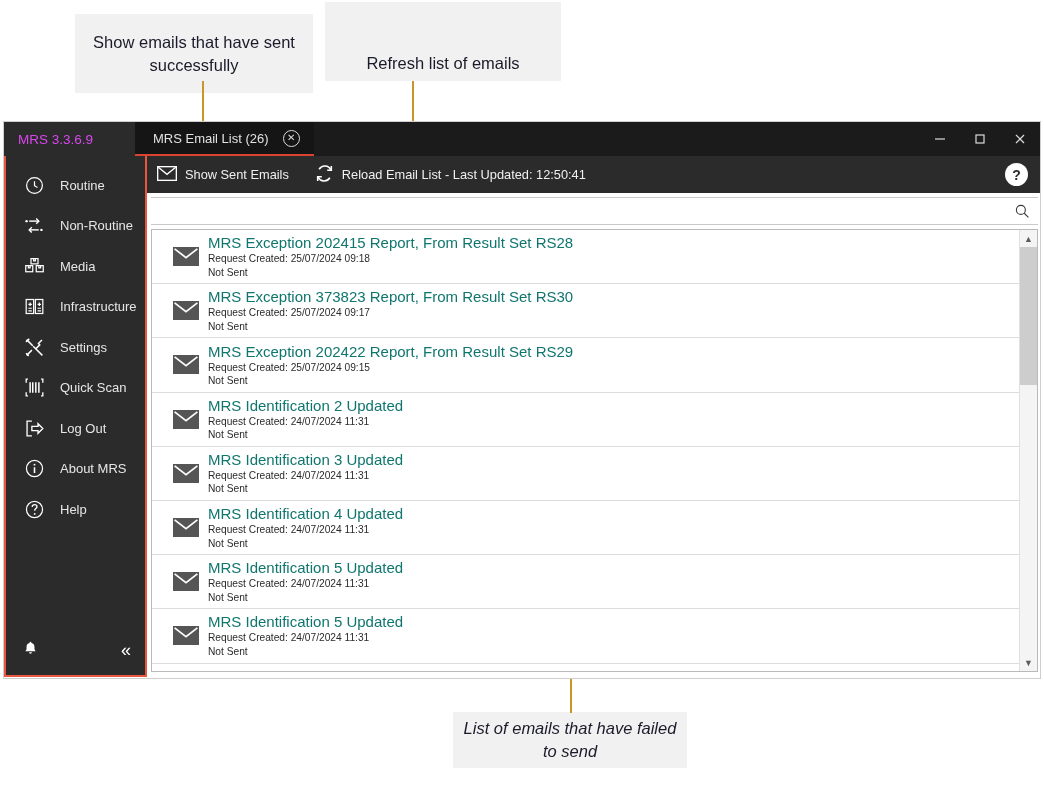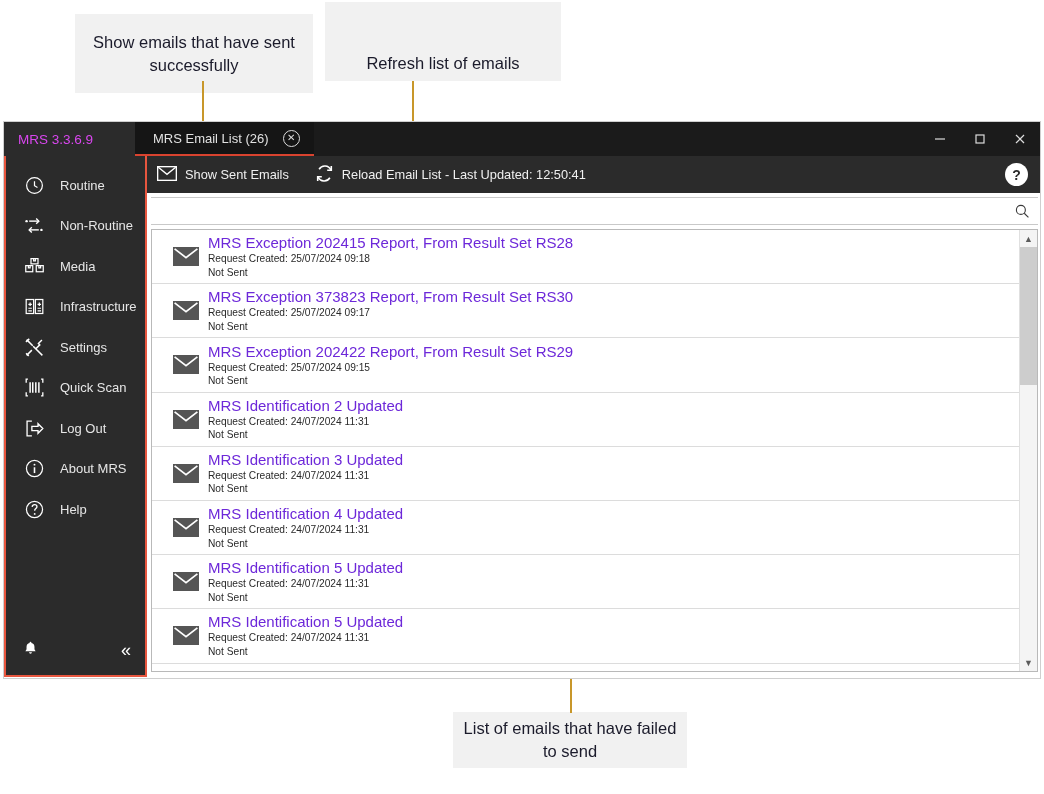--- a/index.html
+++ b/index.html
@@ -277,21 +277,21 @@
   .env-icon {
     width: 44px;
     flex: none;
     display: flex;
     align-items: center;
     justify-content: center;
   }
   .row-text { min-width: 0; }
   .row-subject {
     font-size: 15px;
-    color: #6d28d9;
+    color: #0f766e;
     line-height: 1.2;
   }
   .row-meta {
     font-size: 10.2px;
     color: #2a2a2a;
     line-height: 1.32;
   }
 
   
   #scrollbar {
@@ -338,21 +338,21 @@
   <div class="callout" style="left:75px; top:14px; width:238px; height:79px;">
     <span>Show emails that have sent successfully</span>
   </div>
   <div class="leader" style="left:202px; top:81px; height:96px;"></div>
 
   <div class="callout" style="left:325px; top:2px; width:236px; height:79px;align-items:flex-end;">
     <span>Refresh list of emails</span>
   </div>
   <div class="leader" style="left:412px; top:81px; height:96px;"></div>
 
-  <div class="callout" style="left:453px; top:712px; width:234px; height:56px;">
+  <div class="callout" style="left:453px; top:712px; width:234px; height:56px;font-style:italic;">
     <span>List of emails that have failed to send</span>
   </div>
   <div class="leader-dot" style="left:557px; top:583px;"></div>
   <div class="leader" style="left:561px; top:587px; height:36px;"></div>
   <div class="leader-h" style="left:561px; top:622px; width:11px;"></div>
   <div class="leader" style="left:570px; top:622px; height:91px;"></div>
 
   <div id="app-window">
 
     <div id="titlebar">

